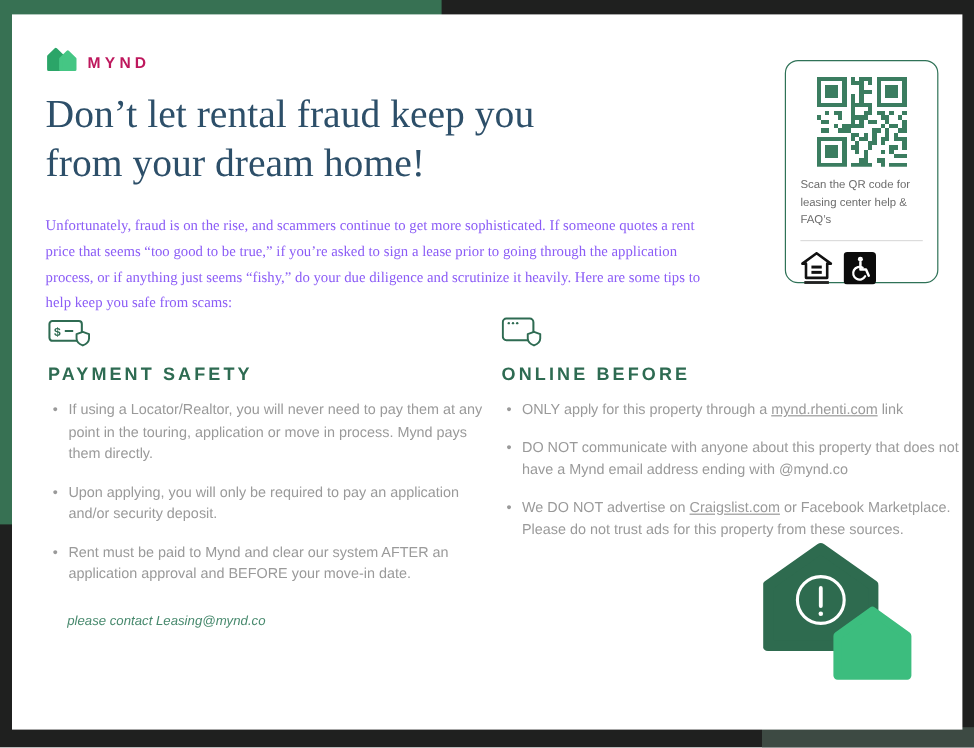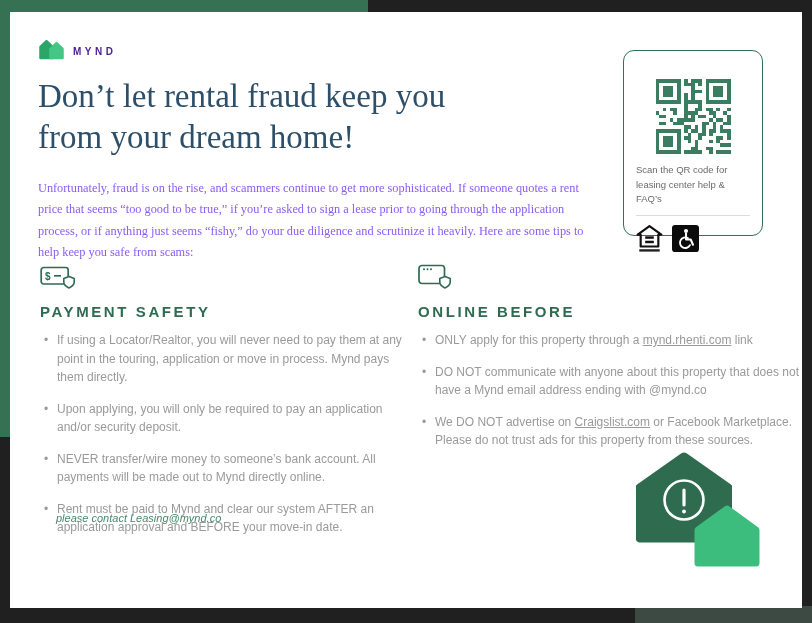--- a/index.html
+++ b/index.html
@@ -6,21 +6,21 @@
   html,body { width:812px; height:623px; overflow:hidden; }
   body { font-family:"Liberation Sans", sans-serif; }
 
   .canvas { position:relative; width:812px; height:623px; background:#1f201f; }
   .corner-green { position:absolute; left:0; top:0; width:368px; height:437px; background:#377153; }
   .strip-bottom-right { position:absolute; left:635px; top:606px; width:177px; height:17px; background:#3d4a43; }
   .page { position:absolute; left:10px; top:12px; width:792px; height:596px; background:#ffffff; z-index:2; }
 
   
   .logo { position:absolute; left:28px; top:26px; display:flex; align-items:center; gap:8px; }
-  .logo-text { font-size:10px; font-weight:bold; letter-spacing:3.5px; color:#4c1d95; }
+  .logo-text { font-size:13px; font-weight:bold; letter-spacing:3.5px; color:#be185d; }
 
   
   .headline { position:absolute; left:28px; top:64px; font-family:Liberation Serif, serif; font-weight:400;
               font-size:33px; line-height:41px; color:#2d4f69; }
 
   
   .intro { position:absolute; left:28px; top:166px; width:566px; font-size:12.3px; line-height:21.4px; color:#8b5cf6;font-family:Liberation Serif, serif; }
 
   
   .col { position:absolute; top:252px; }
@@ -30,22 +30,22 @@
   ul.tips { list-style:none; margin-top:11px; }
   ul.tips li { position:relative; padding-left:17px; margin-bottom:13px; font-size:12px; line-height:18.5px; color:#9a9a9a; }
   ul.tips li::before { content:"•"; position:absolute; left:4px; top:0; color:#9a9a9a; }
   ul.tips .u { text-decoration:underline; }
 
   
   .footnote { position:absolute; left:46px; top:498px; font-size:11px; line-height:16.5px;
               font-style:italic; color:#47896d; }
 
   
-  .qr-card { position:absolute; left:613px; top:38px; width:140px; height:186px; background:#fff;
-             border:1px solid #2f7257; border-radius:11px; padding:28px 12px; }
+  .qr-card { position:absolute; left:644px; top:38px; width:128px; height:186px; background:#fff;
+             border:1px solid #2f7257; border-radius:11px; padding:13px 12px; }
   .qr-box { width:76px; height:75px; margin:0 auto; }
   .qr-caption { margin-top:9px; width:94px; font-size:9.5px; line-height:14.5px; color:#6b6b6b; }
   .qr-divider { margin-top:8px; border-top:1px solid #dcdcdc; }
   .qr-icons { margin-top:9px; display:flex; align-items:center; gap:9px; }
 
   
   .house-dark  { position:absolute; left:626px; top:440px; }
   .house-light { position:absolute; left:684px; top:493px; }
 </style>
 </head>
@@ -80,21 +80,20 @@
           <rect x="1.2" y="3.5" width="27" height="16.5" rx="2.5" fill="#fff" stroke="#2e6b52" stroke-width="1.7"></rect>
           <text x="5" y="15.8" font-size="10" font-weight="bold" fill="#2e6b52" font-family="Liberation Sans, sans-serif">$</text>
           <line x1="14" y1="11.8" x2="21" y2="11.8" stroke="#2e6b52" stroke-width="1.7"></line>
           <path d="M29 12.5 L23.8 14.4 V18 C23.8 21 26 22.6 29 23.9 C32 22.6 34.2 21 34.2 18 V14.4 Z" fill="#fff" stroke="#2e6b52" stroke-width="1.6" stroke-linejoin="round"></path>
         </svg>
       </span>
       <div class="col-heading">PAYMENT SAFETY</div>
       <ul class="tips">
           <li><span>If using a Locator/Realtor, you will never need to pay them at any point in the touring, application or move in process. Mynd pays them directly.</span></li>
           <li><span>Upon applying, you will only be required to pay an application and/or security deposit.</span></li>
-          <li><span>NEVER transfer/wire money to someone’s bank account. All payments will be made out to Mynd directly online.</span></li>
           <li><span>Rent must be paid to Mynd and clear our system AFTER an application approval and BEFORE your move-in date.</span></li>
         </ul>
     </div>
 
     <div class="col col-online">
       <span>
         <svg width="34" height="28" viewBox="0 0 34 28">
           <rect x="1" y="1.5" width="25.5" height="18" rx="3" fill="#fff" stroke="#2e6b52" stroke-width="1.7"></rect>
           <circle cx="6" cy="5.3" r="1" fill="#2e6b52"></circle>
           <circle cx="9.5" cy="5.3" r="1" fill="#2e6b52"></circle>

